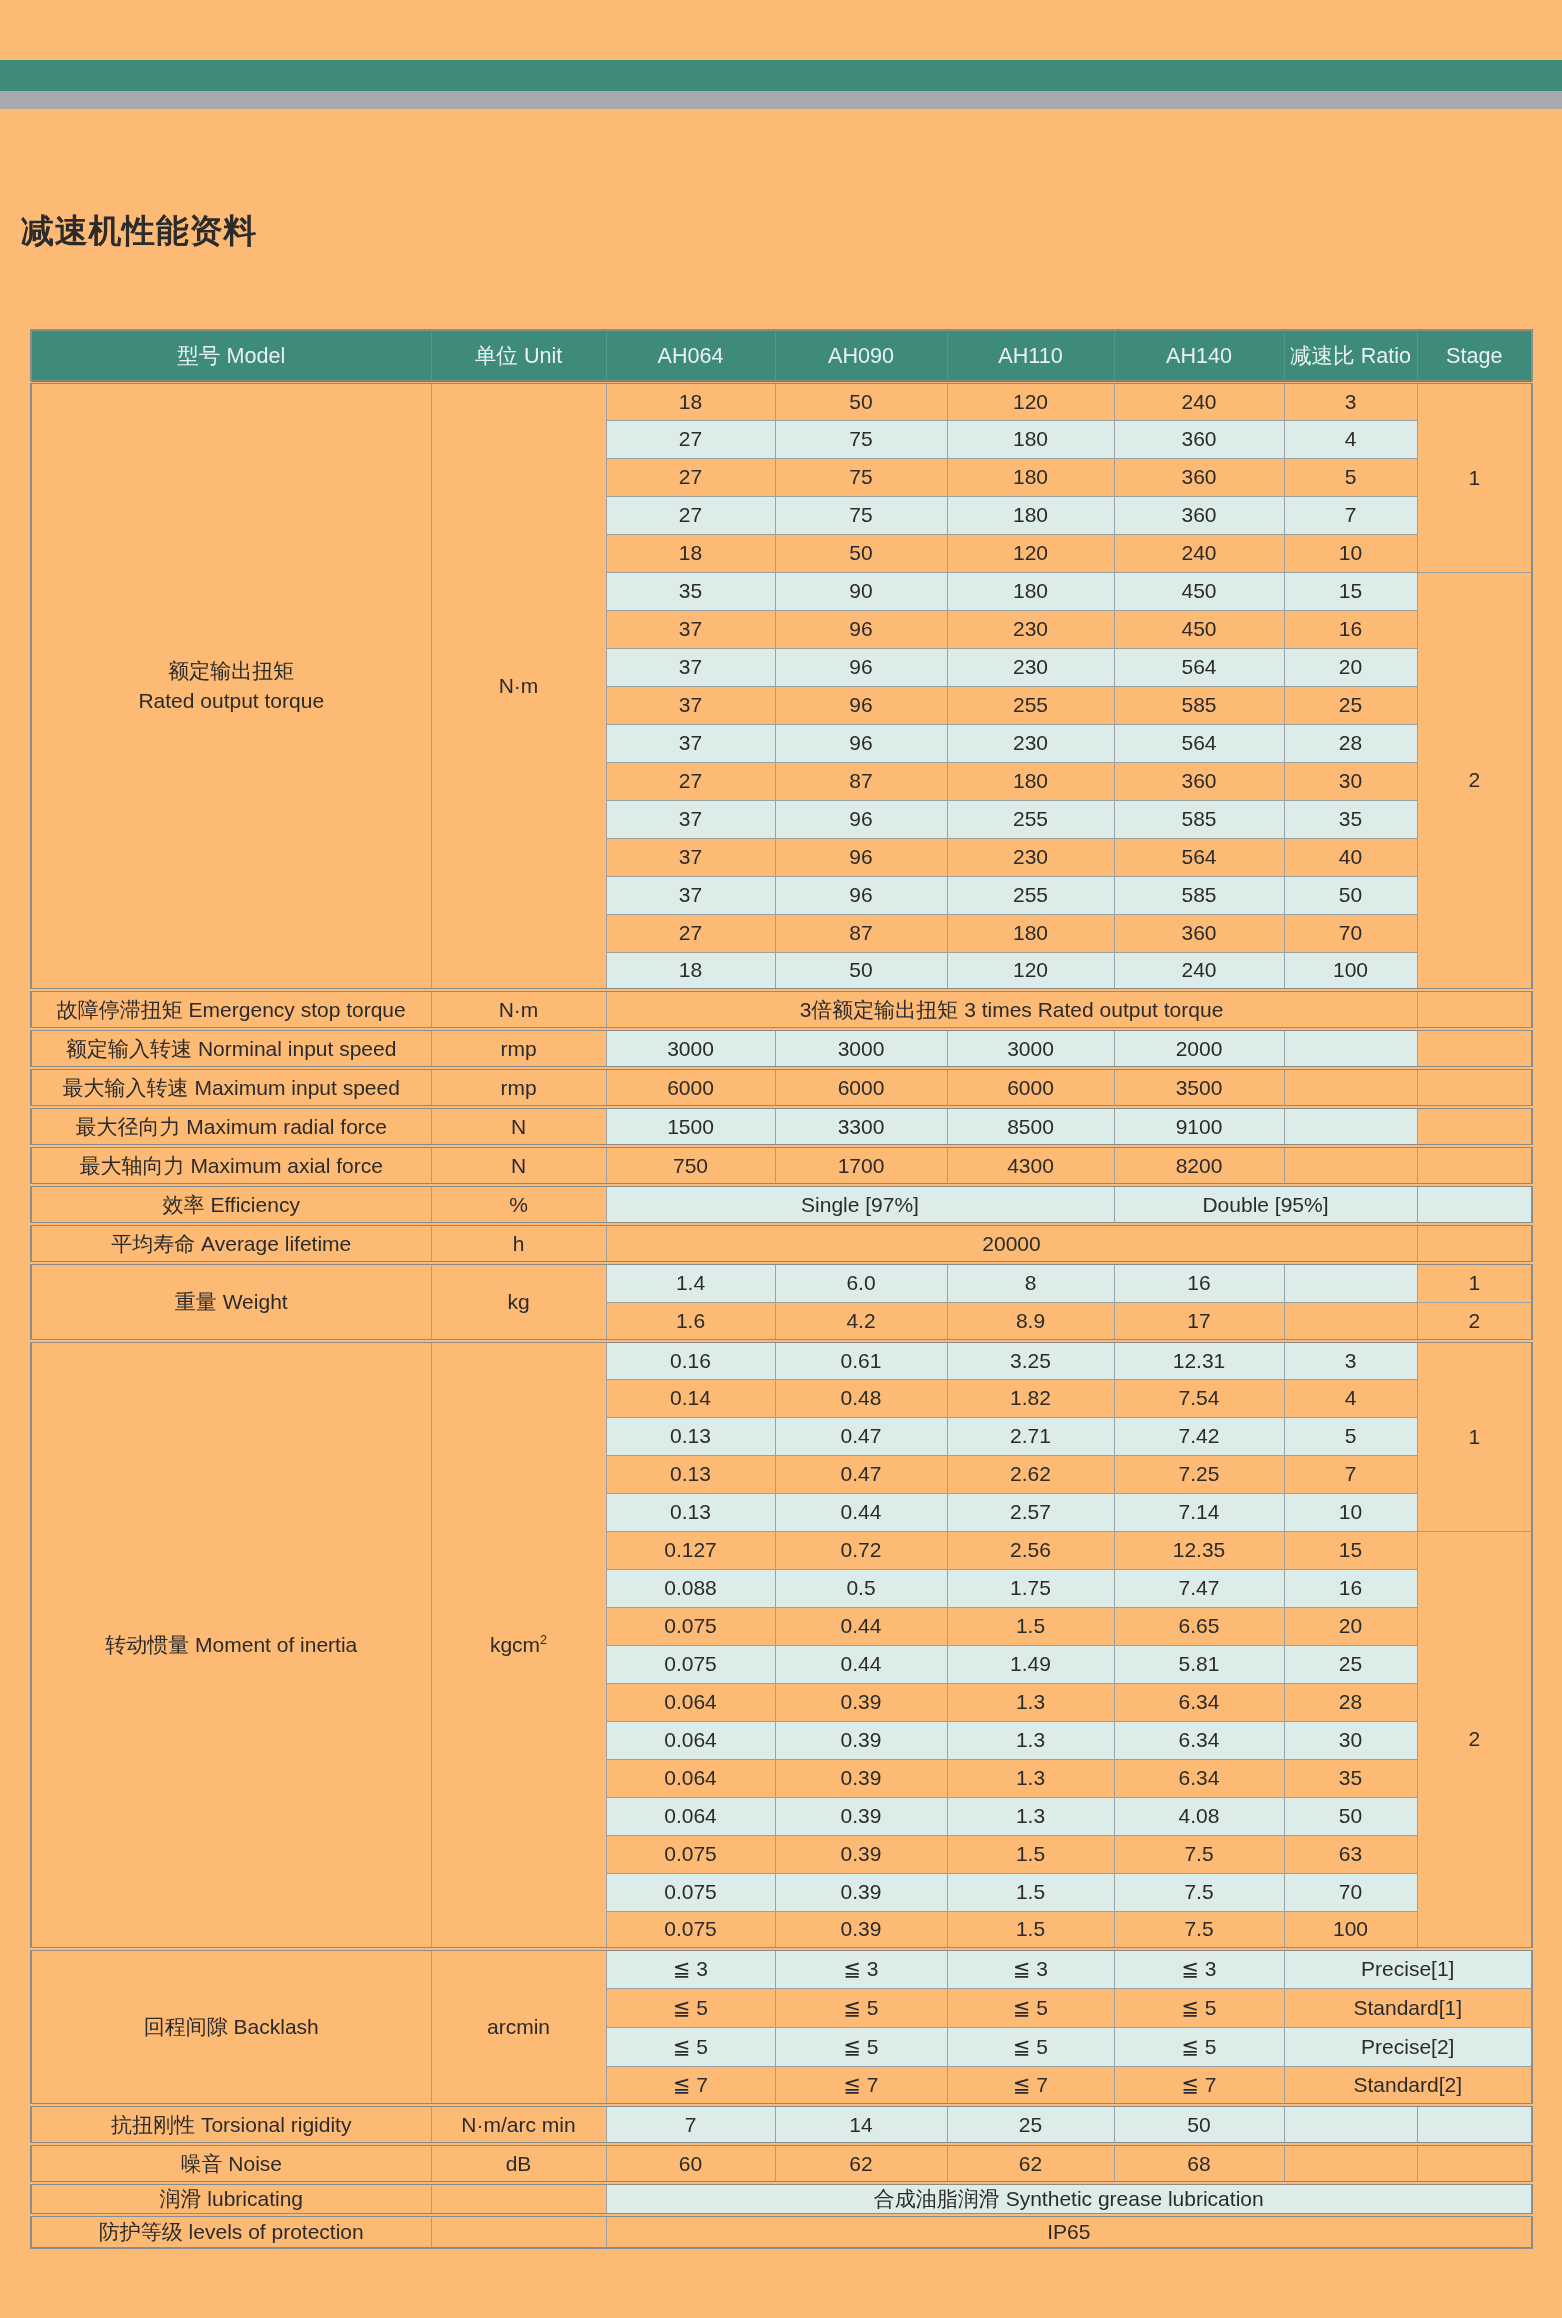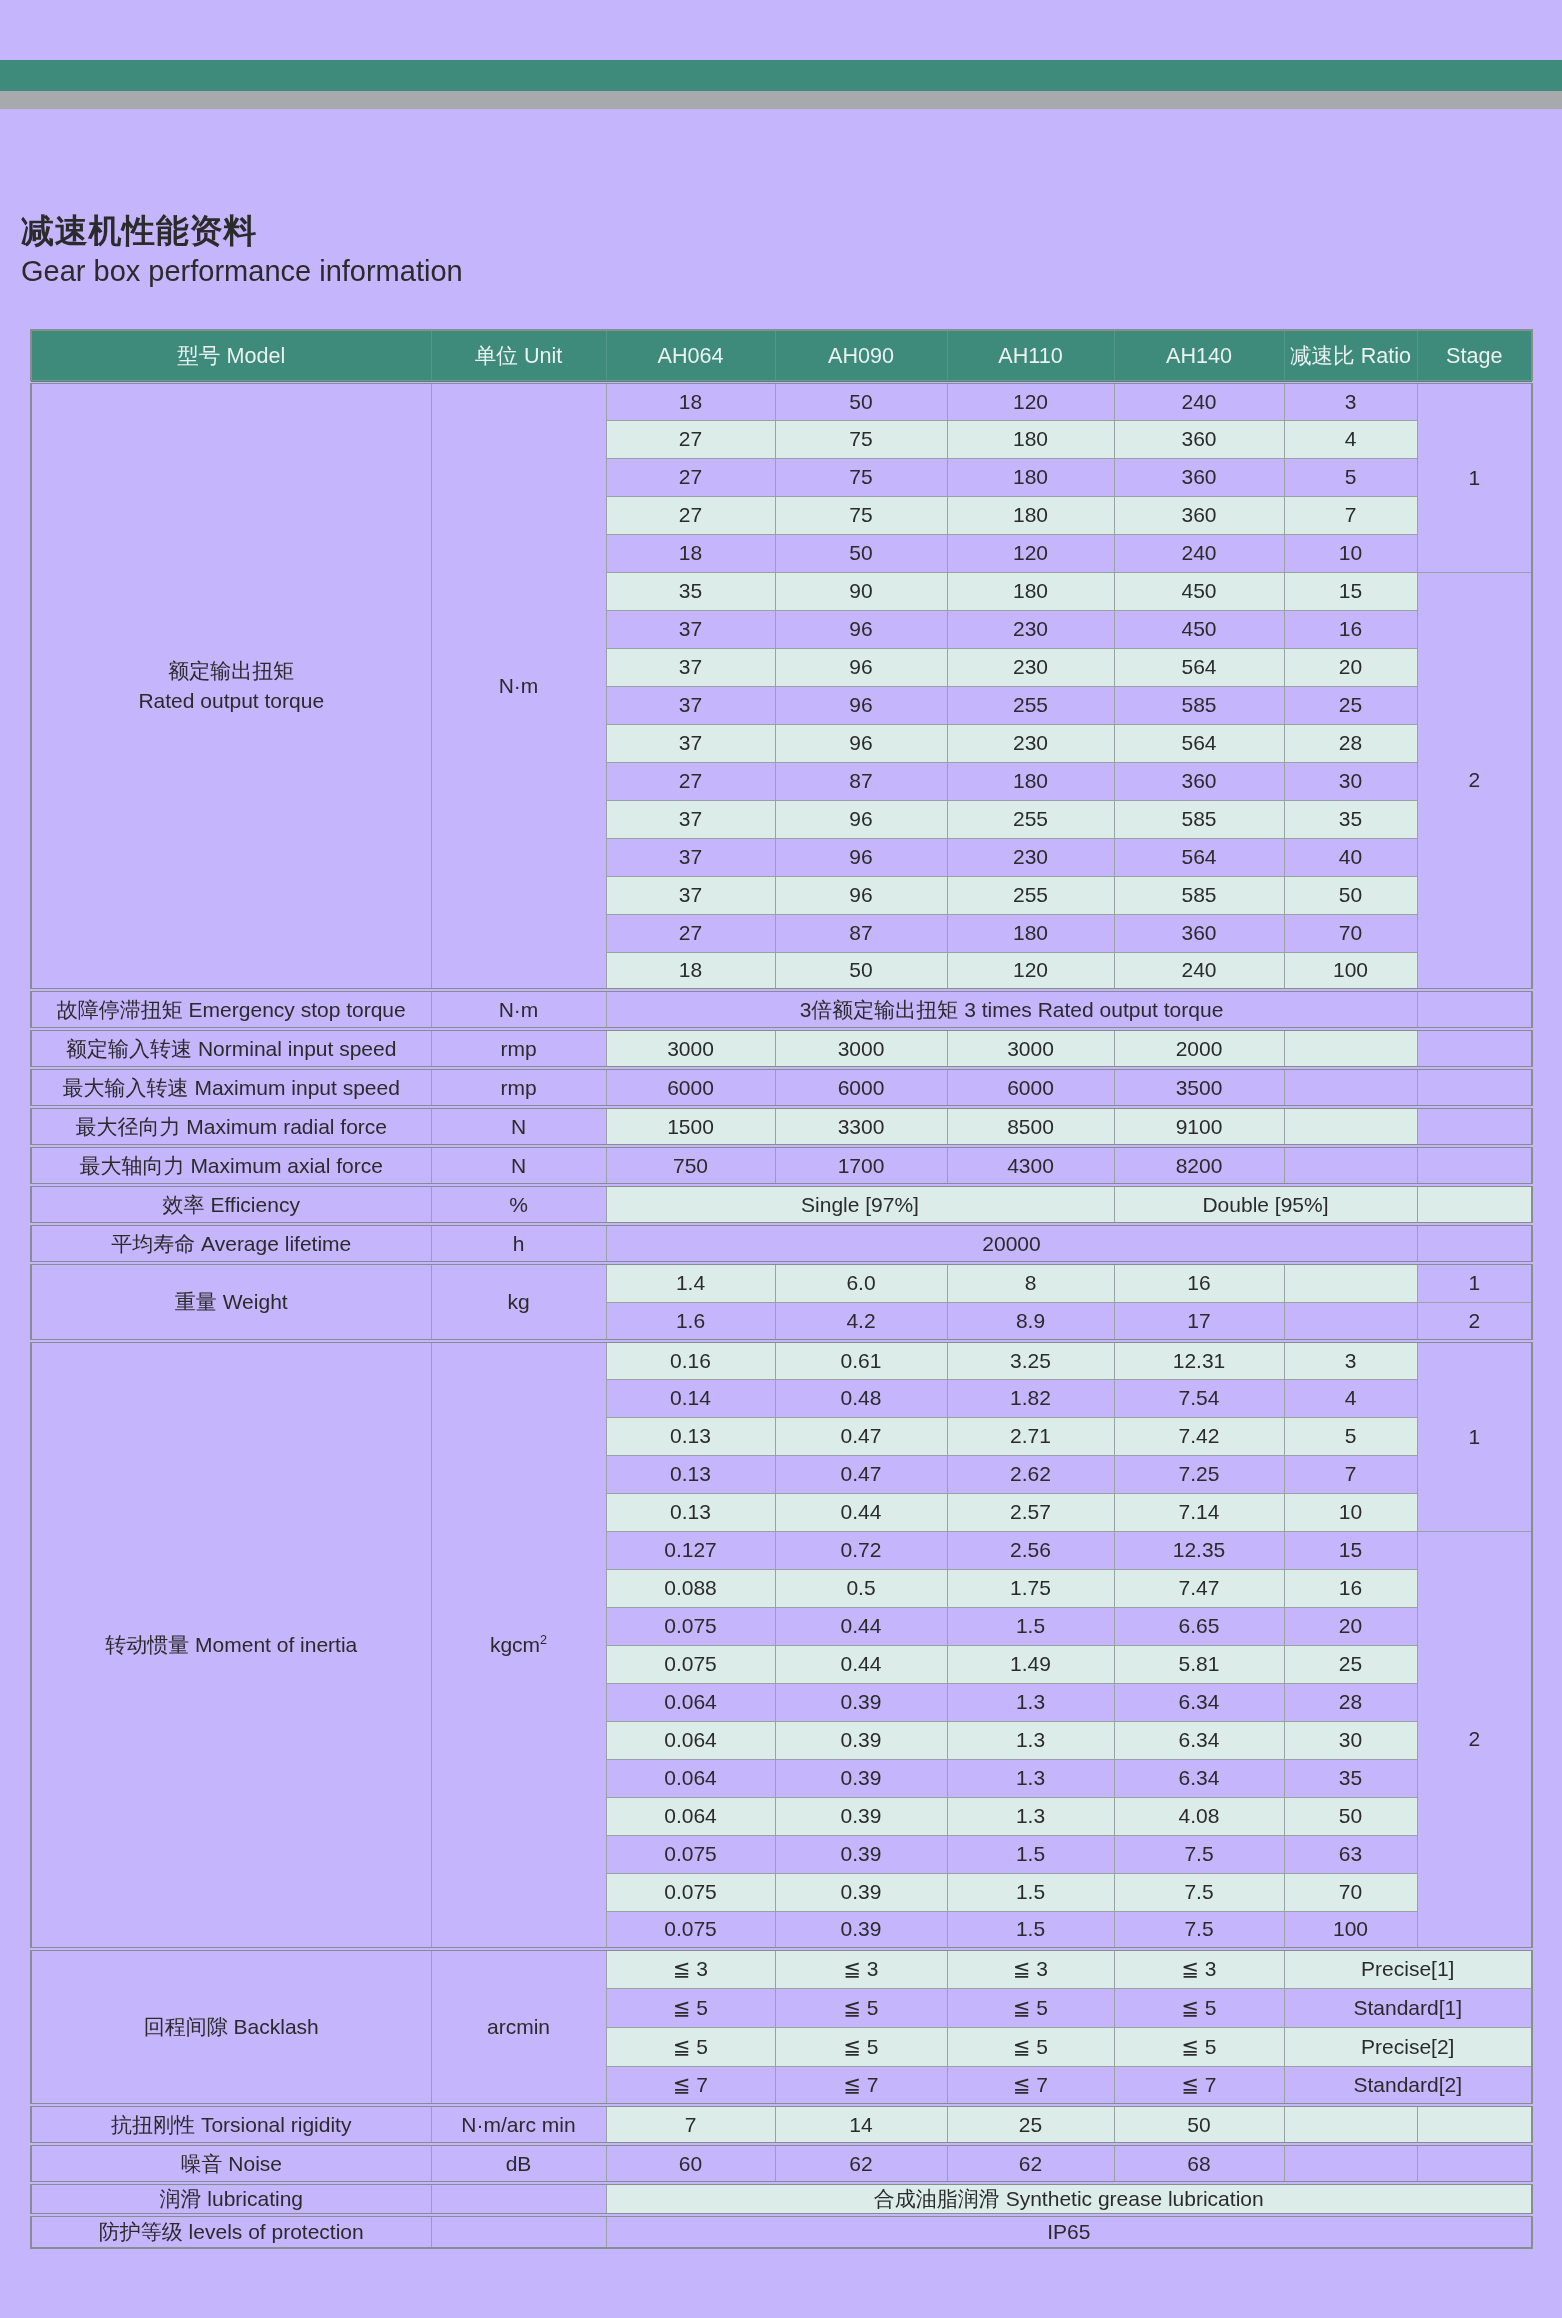--- a/index.html
+++ b/index.html
@@ -1,17 +1,17 @@
 <!DOCTYPE html>
 <html style="font-size:11px"><head>
 <meta charset="utf-8">
 <style>
   html,body{margin:0;padding:0;background:#ffffff;}
   .page{
-    position:relative;width:1562px;height:2319px;background:#c4b5fd;overflow:hidden;
+    position:relative;width:1562px;height:2319px;background:#fdba74;overflow:hidden;
     font-family:"Liberation Sans","DejaVu Sans",sans-serif;color:#2b2b2b;
   }
   .bar-teal{position:absolute;left:0;top:60px;width:1562px;height:31px;background:#3E8A7B;}
   .bar-gray{position:absolute;left:0;top:91px;width:1562px;height:18px;background:#A7A9AC;}
   .title-zh{position:absolute;left:21px;top:209px;font-size:33px;font-weight:bold;letter-spacing:0.7px;}
   .title-en{position:absolute;left:21px;top:255px;font-size:29px;font-weight:normal;}
   table.spec{
     position:absolute;left:30px;top:329px;width:1501px;
     border-collapse:collapse;table-layout:fixed;
     border:2.1px solid #888D8F;
@@ -31,21 +31,20 @@
   td.lbl .l2{line-height:1.45;}
   sup{font-size:12.6px;vertical-align:super;}
 </style>
 </head>
 <body>
 
 <div class="page">
   <div class="bar-teal"></div>
   <div class="bar-gray"></div>
   <div class="title-zh">减速机性能资料</div>
-  <div class="title-en">Gear box performance information</div>
   <table class="spec">
     <colgroup>
         <col style="width: 400px;">
         <col style="width: 175px;">
         <col style="width: 169px;">
         <col style="width: 172px;">
         <col style="width: 167px;">
         <col style="width: 170px;">
         <col style="width: 133px;">
         <col style="width: 115px;">

